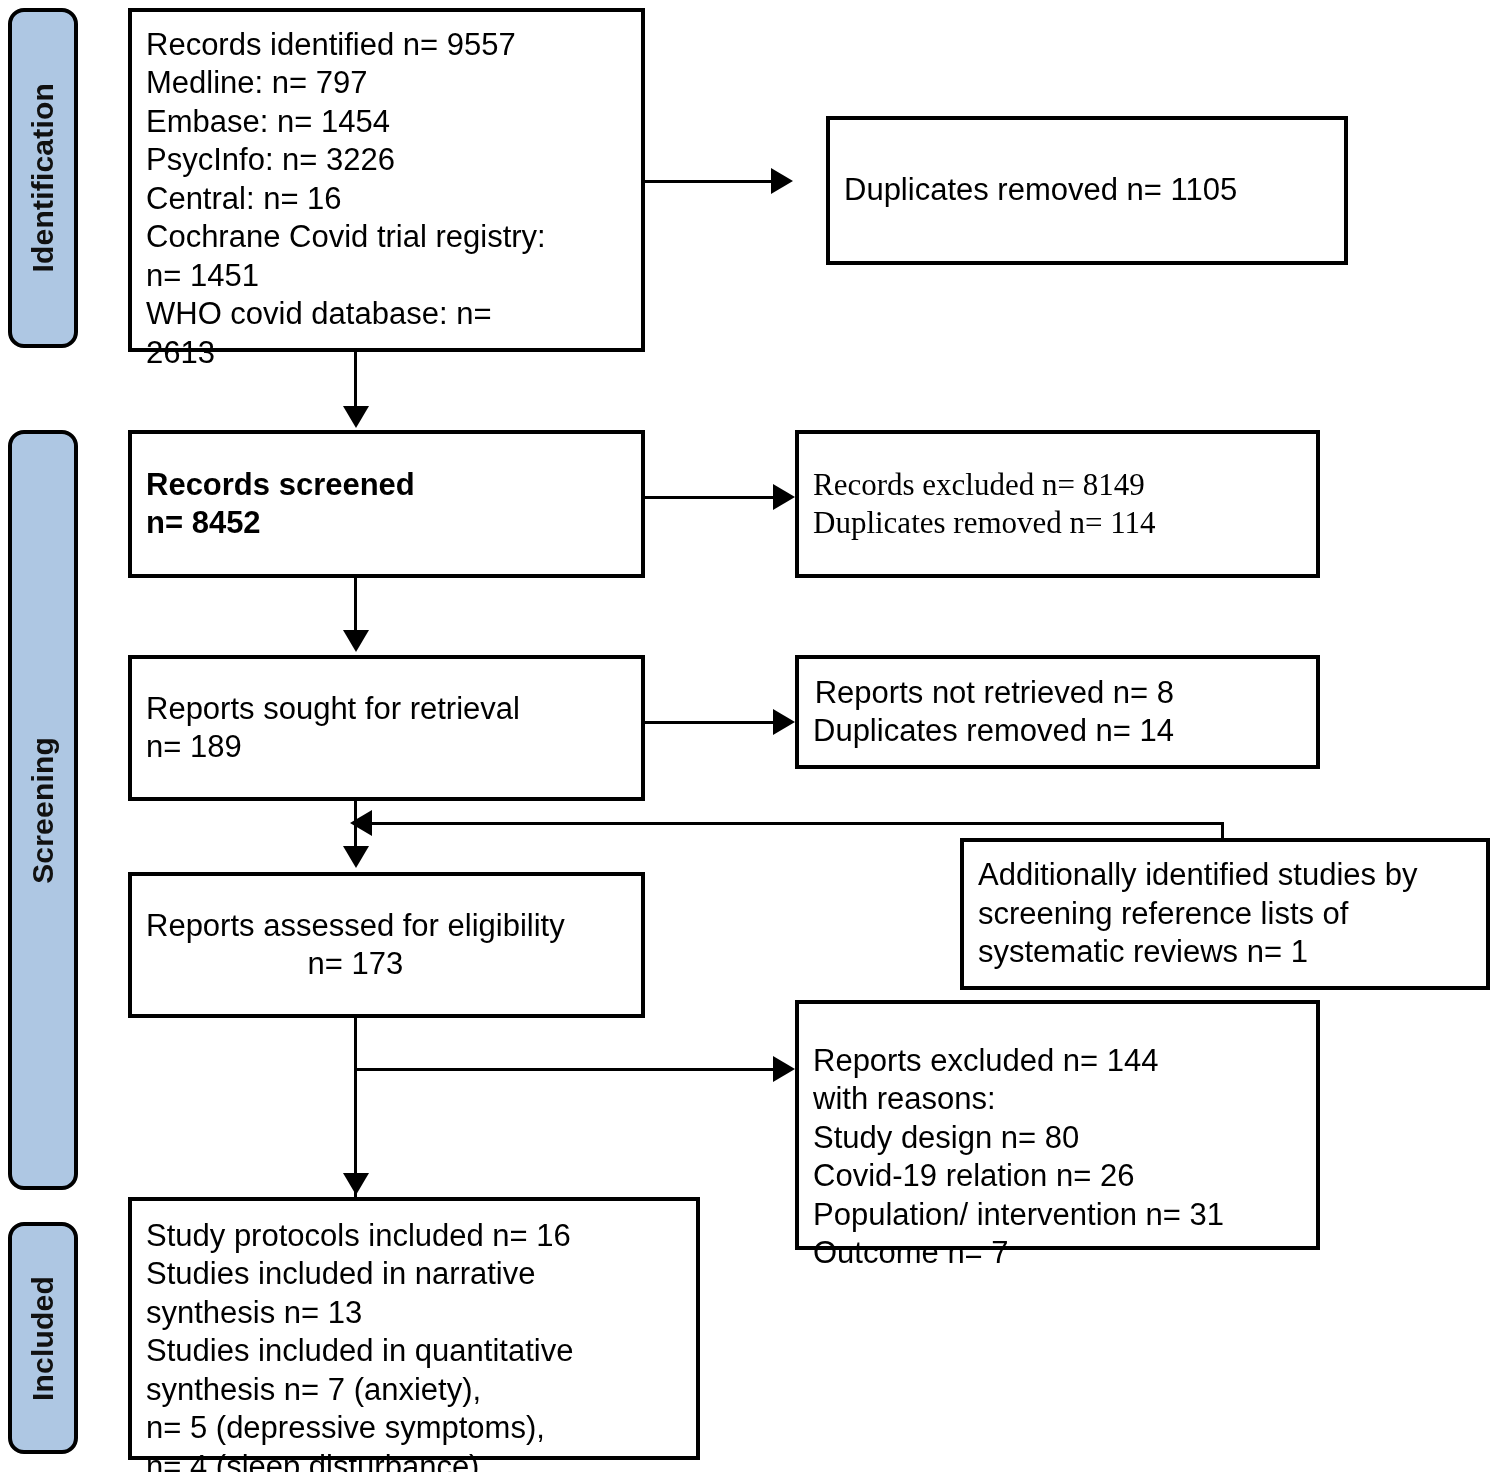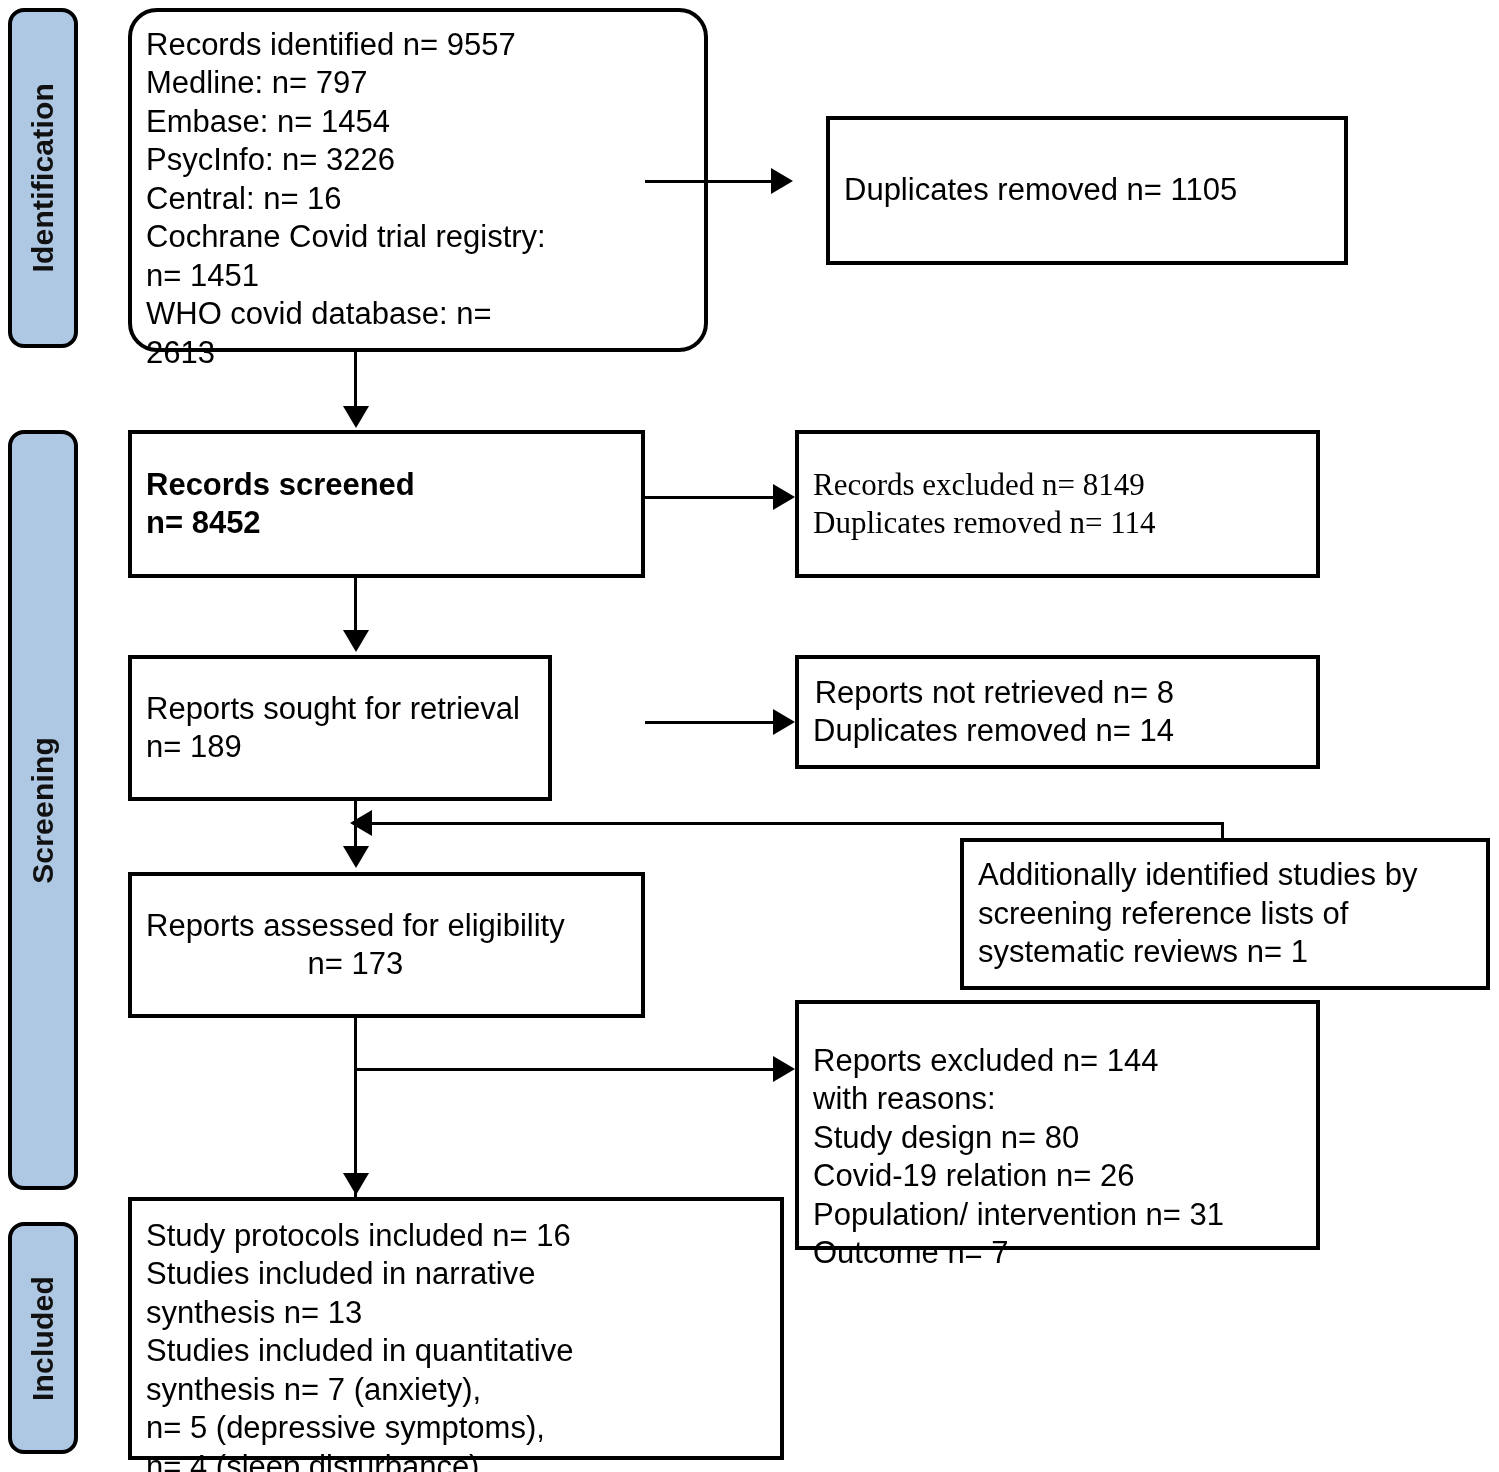--- a/index.html
+++ b/index.html
@@ -44,21 +44,21 @@
   </div>
 
   <div class="phase" style="left:8px;top:430px;width:70px;height:760px;">
     <span>Screening</span>
   </div>
 
   <div class="phase" style="left:8px;top:1222px;width:70px;height:232px;">
     <span>Included</span>
   </div>
 
-  <div class="fbox topalign" style="left:128px;top:8px;width:580px;height:344px;border-radius:29px;">
+  <div class="fbox topalign" style="left:128px;top:8px;width:517px;height:344px;">
     <div class="txt">Records identified n= 9557
      Medline: n= 797
      Embase: n= 1454
      PsycInfo: n= 3226
      Central: n= 16
      Cochrane Covid trial registry:
      n= 1451
      WHO covid database: n=
      2613</div>
   </div>
@@ -70,21 +70,21 @@
   <div class="fbox" style="left:128px;top:430px;width:517px;height:148px;font-weight:bold;">
     <div class="txt">Records screened
 n= 8452</div>
   </div>
 
   <div class="fbox" style="left:795px;top:430px;width:525px;height:148px;font-family:Liberation Serif, serif;">
     <div class="txt">Records excluded n= 8149
 Duplicates removed n= 114</div>
   </div>
 
-  <div class="fbox" style="left:128px;top:655px;width:424px;height:146px;">
+  <div class="fbox" style="left:128px;top:655px;width:517px;height:146px;">
     <div class="txt">Reports sought for retrieval
 n= 189</div>
   </div>
 
   <div class="fbox" style="left:795px;top:655px;width:525px;height:114px;text-align:right;">
     <div class="txt">Reports not retrieved n= 8
 Duplicates removed n= 14</div>
   </div>
 
   <div class="fbox" style="left:960px;top:838px;width:530px;height:152px;">
@@ -100,21 +100,21 @@
 
   <div class="fbox topalign" style="left:795px;top:1000px;width:525px;height:250px;">
     <div class="txt" style="padding-top:38px;">Reports excluded n= 144
 with reasons:
      Study design n= 80
      Covid-19 relation n= 26
      Population/ intervention n= 31
      Outcome n= 7</div>
   </div>
 
-  <div class="fbox topalign" style="left:128px;top:1197px;width:656px;height:263px;">
+  <div class="fbox topalign" style="left:128px;top:1197px;width:572px;height:263px;">
     <div class="txt" style="padding-top:16px;">Study protocols included n= 16
 Studies included in narrative
 synthesis n= 13
 Studies included in quantitative
 synthesis n= 7 (anxiety),
 n= 5 (depressive symptoms),
 n= 4 (sleep disturbance)</div>
   </div>
 
   <div class="hline" style="left:645px;top:180px;width:128px;"></div>

